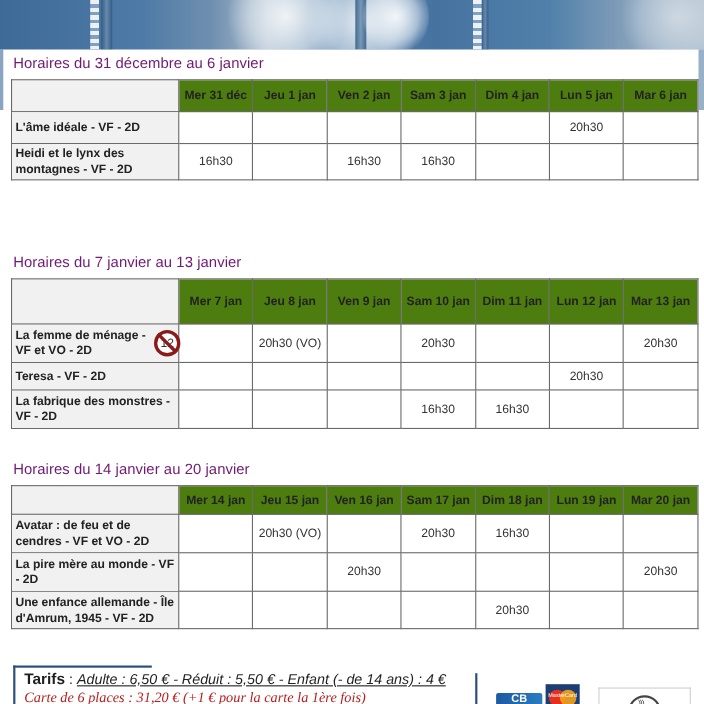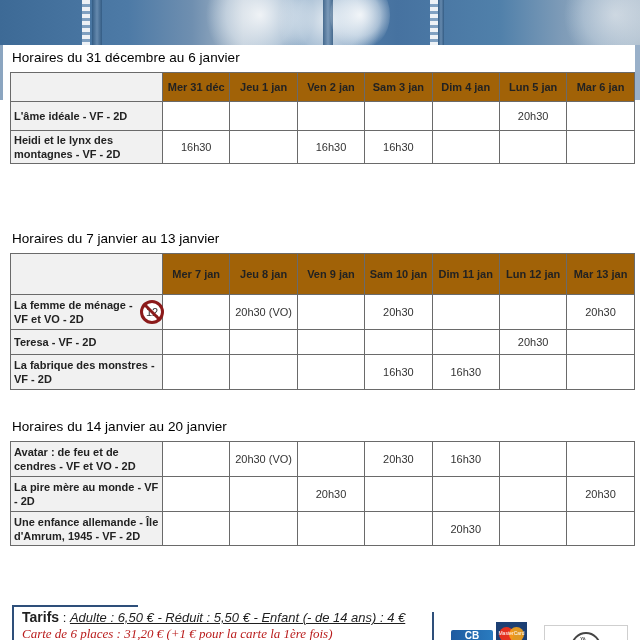--- a/index.html
+++ b/index.html
@@ -9,25 +9,25 @@
   .banner {
     position: absolute; left: 0; top: 0; width: 640px; height: 45px; overflow: hidden;
     background: linear-gradient(90deg, #3d6a96 0%, #4d7aa6 20%, #6f8fb0 30%, #a9b9c9 38%, #5d86ad 48%, #4672a0 62%, #5080aa 78%, #7f9cb8 88%, #a7b8c8 100%);
   }
   .banner .pane-bar { position: absolute; top: 0; height: 45px; width: 10px; background: linear-gradient(90deg, #2f577f, #6b8db0, #2f577f); opacity: .85; }
   .banner .frost { position: absolute; border-radius: 50%; background: radial-gradient(circle, rgba(255,255,255,.85) 0%, rgba(230,238,245,.55) 45%, rgba(255,255,255,0) 72%); }
   .banner .frost-edge { position: absolute; top: 0; height: 45px; width: 8px; background: repeating-linear-gradient(180deg, rgba(255,255,255,.9) 0 4px, rgba(210,225,240,.4) 4px 7px); }
   .side-edge-left { position: absolute; left: 0; top: 45px; width: 3px; height: 55px; background: #5a7fa5; opacity: .7; }
   .side-edge-right { position: absolute; left: 635px; top: 45px; width: 5px; height: 55px; background: #6d8fb2; opacity: .7; }
 
-  .section-title { position: absolute; left: 12px; font-size: 13.5px; color: #000000; letter-spacing: 0.05px; }
+  .section-title { position: absolute; left: 12px; font-size: 13.5px; color: #701a75; letter-spacing: 0.05px; }
 
   table.sched { position: absolute; left: 10px; border-collapse: collapse; table-layout: fixed; width: 624px; }
   table.sched td, table.sched th { border: 1px solid #6a6a6a; font-size: 11px; }
-  table.sched th { background: #a16207; font-weight: bold; text-align: center; color: #222; white-space: nowrap; }
+  table.sched th { background: #4d7c0f; font-weight: bold; text-align: center; color: #222; white-space: nowrap; }
   table.sched th.corner { background: #f1f1f1; }
   table.sched td.film { background: #f1f1f1; font-weight: bold; padding: 0 3px; line-height: 14px; text-align: left; color: #222; position: relative; }
   table.sched td.slot { background: #fff; text-align: center; color: #333; }
   col.c-film { width: 152px; }
   col.c-day { width: 67.4px; }
 
   .badge12 {
     position: absolute; right: -2px; top: 50%; transform: translateY(-50%);
     width: 24px; height: 24px; border-radius: 50%; border: 3px solid #8b1a1a; background: #fff;
     display: flex; align-items: center; justify-content: center; font-size: 11px; font-weight: normal; color: #333;
@@ -186,20 +186,30 @@
       <col class="c-film">
       <col class="c-day">
       <col class="c-day">
       <col class="c-day">
       <col class="c-day">
       <col class="c-day">
       <col class="c-day">
       <col class="c-day">
     </colgroup>
   <tbody>
+      <tr style="height:26px">
+    <th class="corner"></th>
+    <th>Mer 14  jan</th>
+    <th>Jeu 15  jan</th>
+    <th>Ven 16  jan</th>
+    <th>Sam 17  jan</th>
+    <th>Dim 18  jan</th>
+    <th>Lun 19  jan</th>
+    <th>Mar 20  jan</th>
+  </tr>
   <tr style="height:35px">
     <td class="film">Avatar : de feu et de cendres - VF et VO - 2D</td>
     <td class="slot"></td>
     <td class="slot">20h30 (VO)</td>
     <td class="slot"></td>
     <td class="slot">20h30</td>
     <td class="slot">16h30</td>
     <td class="slot"></td>
     <td class="slot"></td>
   </tr>

